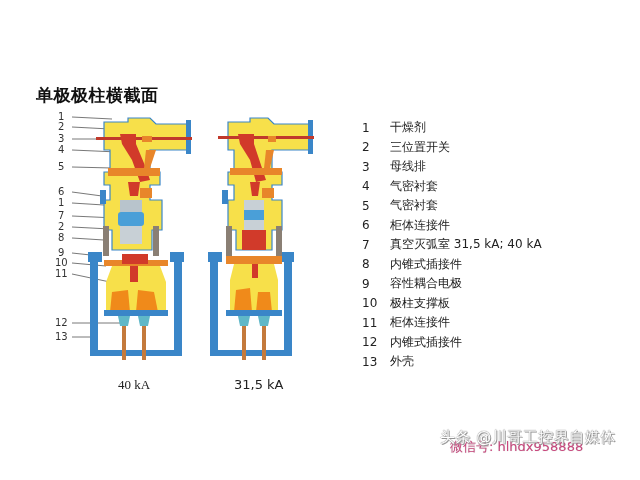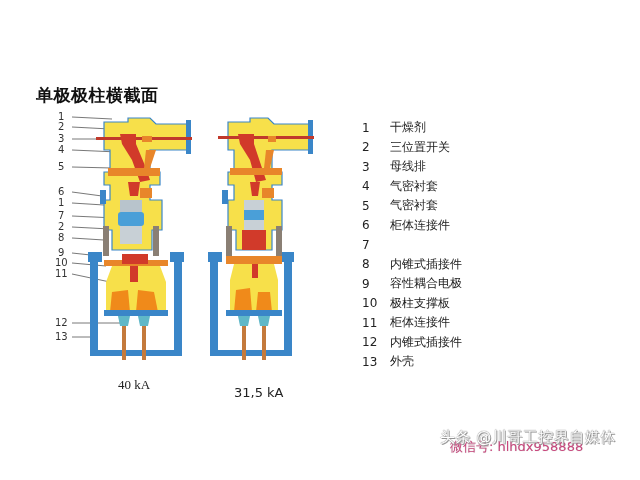--- a/index.html
+++ b/index.html
@@ -134,21 +134,21 @@
 <div class="callout" style="left:58px;top:211px;">7</div>
 <div class="callout" style="left:58px;top:222px;">2</div>
 <div class="callout" style="left:58px;top:233px;">8</div>
 <div class="callout" style="left:58px;top:248px;">9</div>
 <div class="callout" style="left:55px;top:258px;">10</div>
 <div class="callout" style="left:55px;top:269px;">11</div>
 <div class="callout" style="left:55px;top:318px;">12</div>
 <div class="callout" style="left:55px;top:332px;">13</div>
 
 <div class="caption" style="left:118px;top:377px;font-family:Liberation Serif, serif;">40 kA</div>
-<div class="caption" style="left:234px;top:377px;margin-top:8px;">31,5 kA</div>
+<div class="caption" style="left:234px;top:377px;">31,5 kA</div>
 
 <div class="legend">
   <div class="legend-row">
       <span class="legend-num">1</span>
       <span>干燥剂</span>
     </div>
   <div class="legend-row">
       <span class="legend-num">2</span>
       <span>三位置开关</span>
     </div>
@@ -163,20 +163,21 @@
   <div class="legend-row">
       <span class="legend-num">5</span>
       <span>气密衬套</span>
     </div>
   <div class="legend-row">
       <span class="legend-num">6</span>
       <span>柜体连接件</span>
     </div>
   <div class="legend-row">
       <span class="legend-num">7</span>
+      <span>真空灭弧室 31,5 kA; 40 kA</span>
     </div>
   <div class="legend-row">
       <span class="legend-num">8</span>
       <span>内锥式插接件</span>
     </div>
   <div class="legend-row">
       <span class="legend-num">9</span>
       <span>容性耦合电极</span>
     </div>
   <div class="legend-row">

